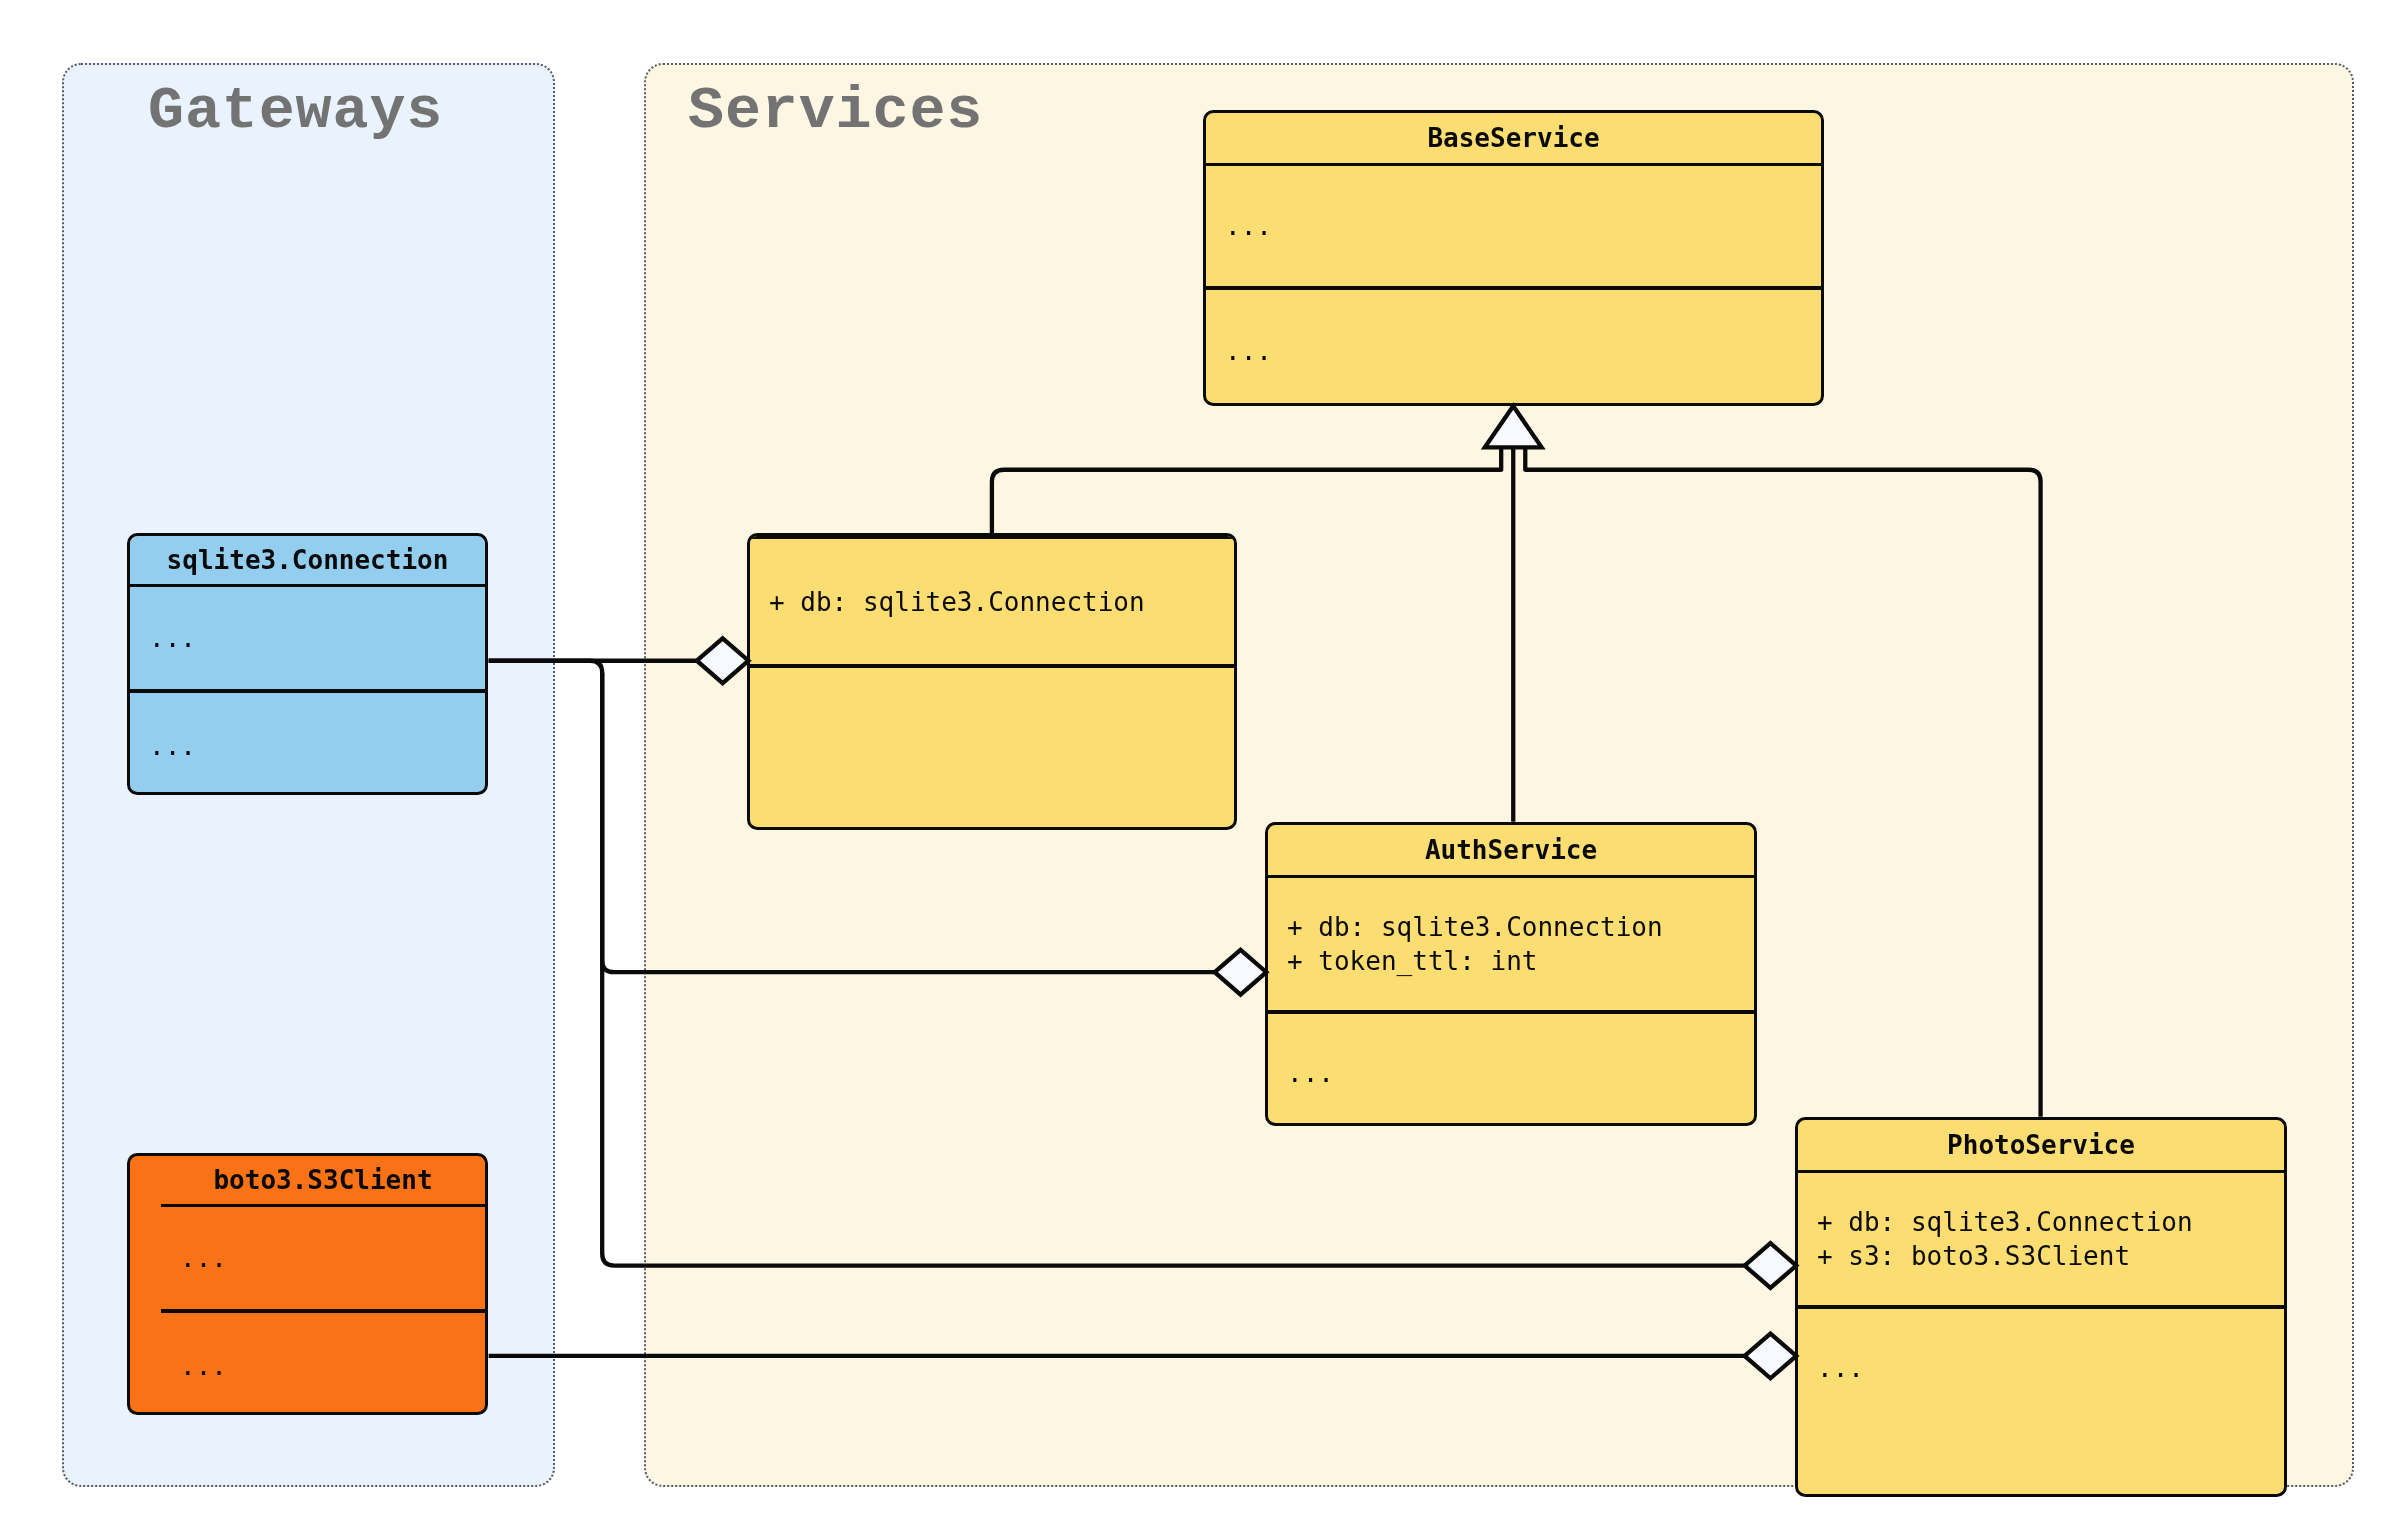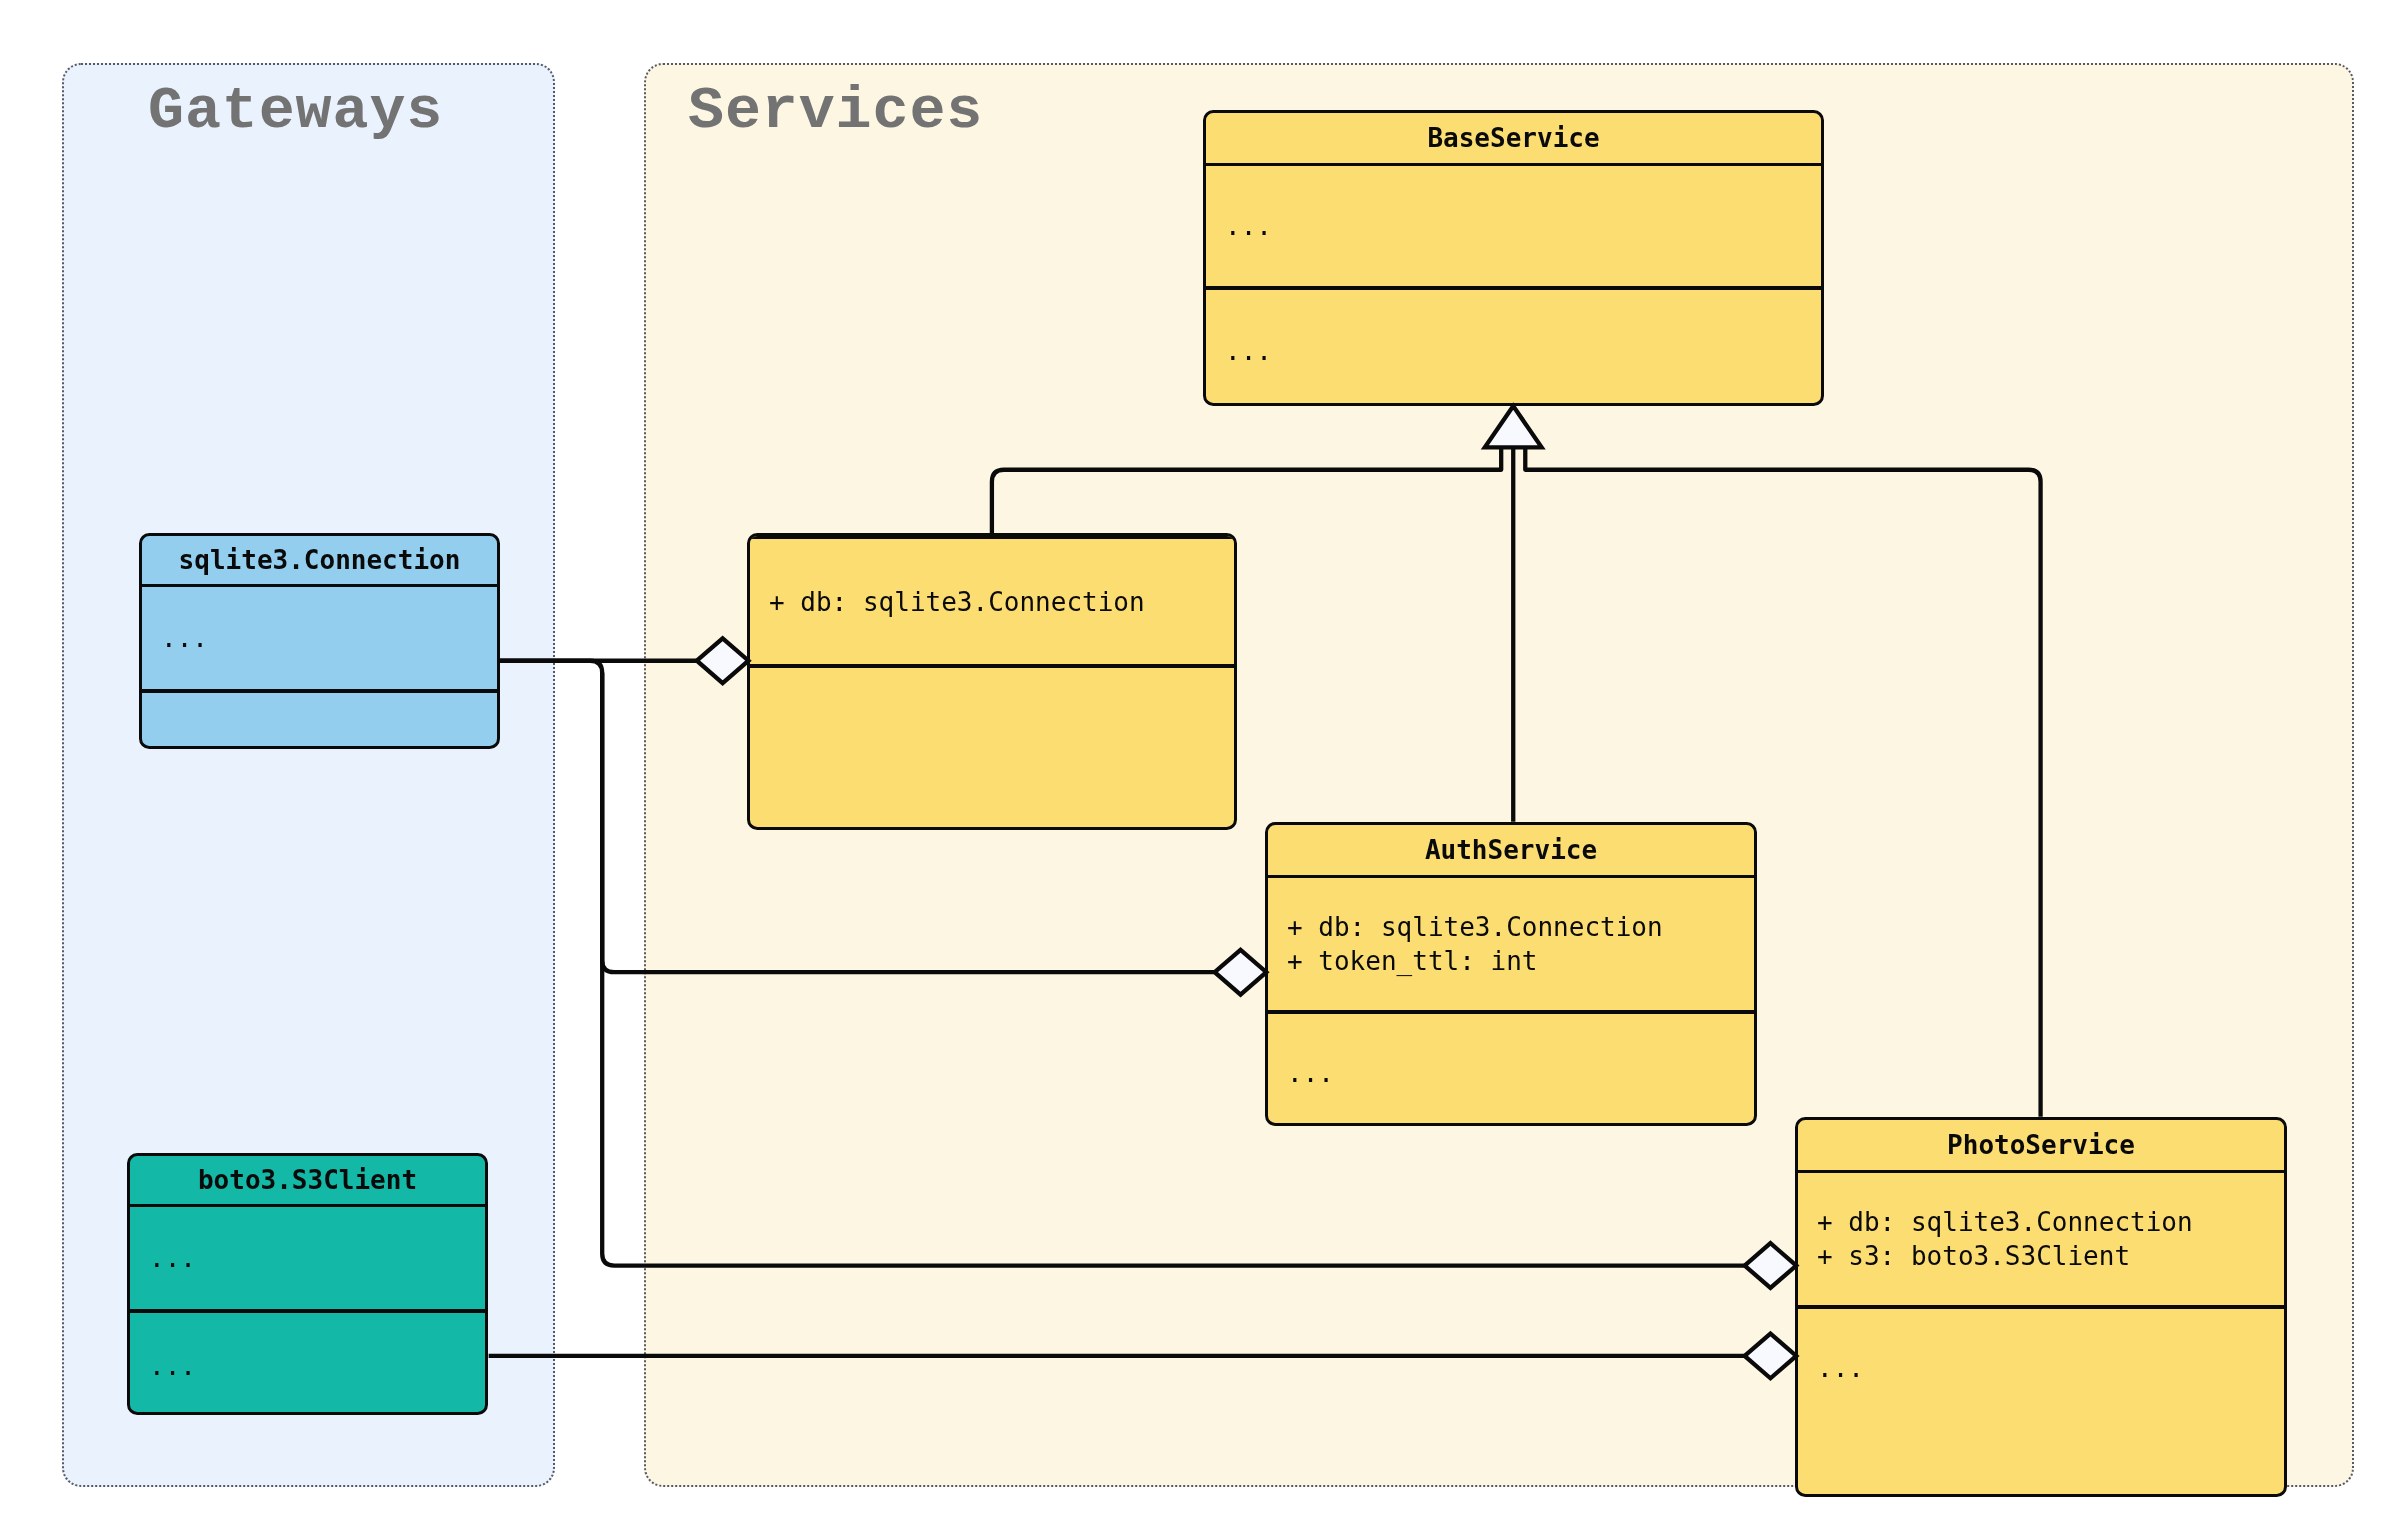--- a/index.html
+++ b/index.html
@@ -47,28 +47,28 @@
   <svg id="wires" viewBox="0 0 2777 1783" preserveAspectRatio="none">
       <path class="edge" d="M 1153 620 L 1153 560 Q 1153 546 1167 546 L 1745 546 L 1745 505"></path>
       <path class="edge" d="M 1759 955 L 1759 505"></path>
       <path class="edge" d="M 2372 1298 L 2372 560 Q 2372 546 2358 546 L 1773 546 L 1773 505"></path>
       <path class="edge" d="M 568 768 L 840 768"></path>
       <path class="edge" d="M 568 768 L 686 768 Q 700 768 700 782 L 700 1116 Q 700 1130 714 1130 L 1442 1130"></path>
       <path class="edge" d="M 700 782 L 700 1457 Q 700 1471 714 1471 L 2058 1471"></path>
       <path class="edge" d="M 568 1576 L 2058 1576"></path>
     </svg>
 
-  <div class="umlbox blue" id="cls-0" style="left: 127px; top: 533px; width: 361px; height: 216px; background: rgb(147, 206, 239); margin-left: 12px;">
+  <div class="umlbox blue" id="cls-0" style="left: 127px; top: 533px; width: 361px; height: 262px; background: rgb(147, 206, 239);">
       <div class="cname" style="height: 48px;">sqlite3.Connection</div>
       <div class="divider"></div>
       <div class="compart" style="height: 102px;"><span class="ln">...</span></div>
       <div class="divider"></div>
       <div class="compart" style="height: 106px;"><span class="ln">...</span></div>
     </div>
-  <div class="umlbox blue" id="cls-1" style="left: 127px; top: 1153px; width: 361px; height: 262px; background: #14b8a6;">
+  <div class="umlbox blue" id="cls-1" style="left: 127px; top: 1153px; width: 361px; height: 262px; background: #f97316; padding-left: 31px;">
       <div class="cname" style="height: 48px;">boto3.S3Client</div>
       <div class="divider"></div>
       <div class="compart" style="height: 102px;"><span class="ln">...</span></div>
       <div class="divider"></div>
       <div class="compart" style="height: 106px;"><span class="ln">...</span></div>
     </div>
   <div class="umlbox yellow" id="cls-2" style="left: 1203px; top: 110px; width: 621px; height: 296px; background: rgb(252, 221, 114);">
       <div class="cname" style="height: 50px;">BaseService</div>
       <div class="divider"></div>
       <div class="compart" style="height: 120px;"><span class="ln">...</span></div>

